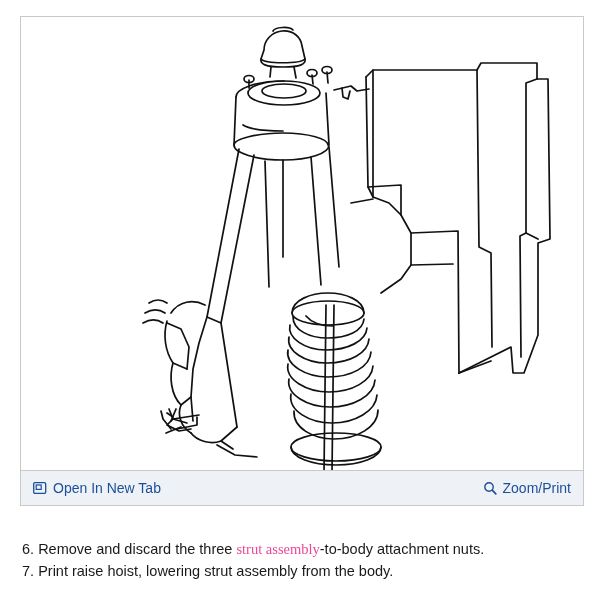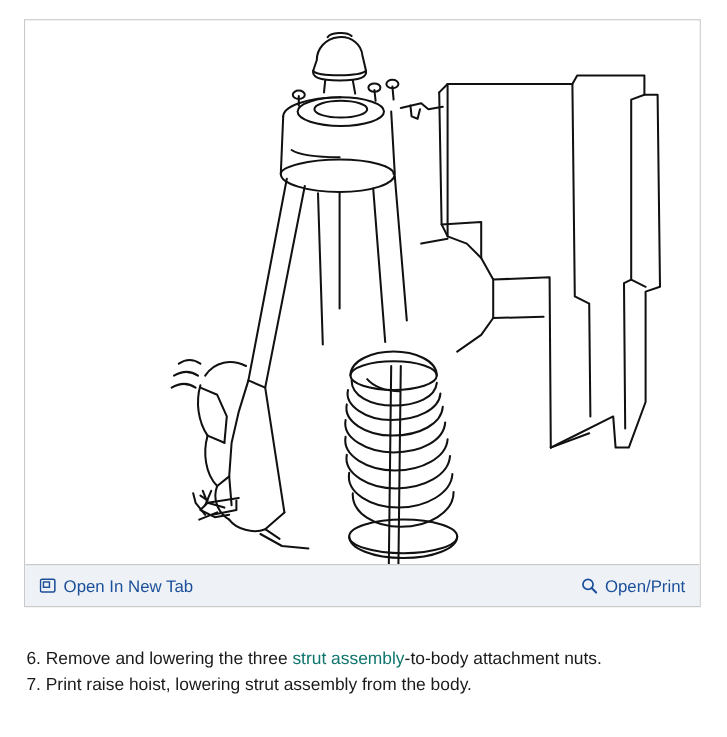--- a/index.html
+++ b/index.html
@@ -79,23 +79,24 @@
     top: 538px;
     width: 564px;
     font-size: 14.5px;
     line-height: 22px;
     color: #1a1a1a;
   }
   .caption-line {
     white-space: nowrap;
   }
   .link-inline {
-    color: #0f766e;
+    color: #ec4899;
     text-decoration: none;
     cursor: pointer;
+    font-family: Liberation Serif, serif;
   }
 </style>
 </head>
 <body>
 
 <div class="page">
 
   <div class="figure-card">
 
     <div class="figure-image">
@@ -202,30 +203,30 @@
         </span>
         <span class="tool-label">Open In New Tab</span>
       </a>
       <a class="tool-link">
         <span class="tool-icon">
           <svg width="14" height="14" viewBox="0 0 14 14">
             <circle cx="6" cy="6" r="4.2" fill="none" stroke="#1c4f99" stroke-width="1.4"></circle>
             <path d="M9.2 9.2 L12.8 12.8" stroke="#1c4f99" stroke-width="1.7" stroke-linecap="round"></path>
           </svg>
         </span>
-        <span class="tool-label">Open/Print</span>
+        <span class="tool-label">Zoom/Print</span>
       </a>
     </div>
 
   </div>
 
   <div class="caption-block">
     <div class="caption-line">
       <span>6.</span>
-      <span>Remove and lowering the three </span><a class="link-inline">strut assembly</a><span>-to-body attachment nuts.</span>
+      <span>Remove and discard the three </span><a class="link-inline">strut assembly</a><span>-to-body attachment nuts.</span>
     </div>
     <div class="caption-line">
       <span>7.</span>
       <span>Print raise hoist, lowering strut assembly from the body.</span>
     </div>
   </div>
 
 </div>
 
 </body></html>

